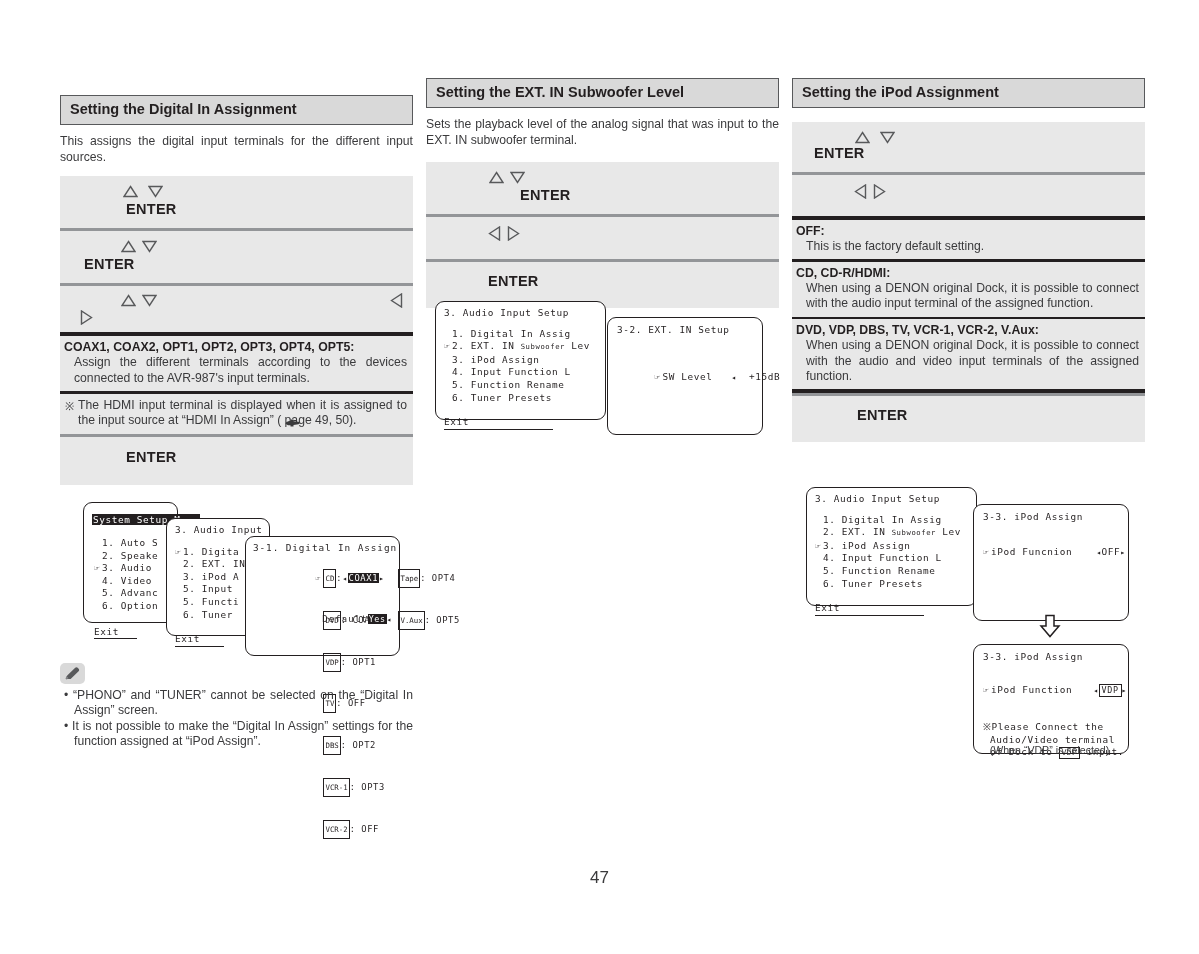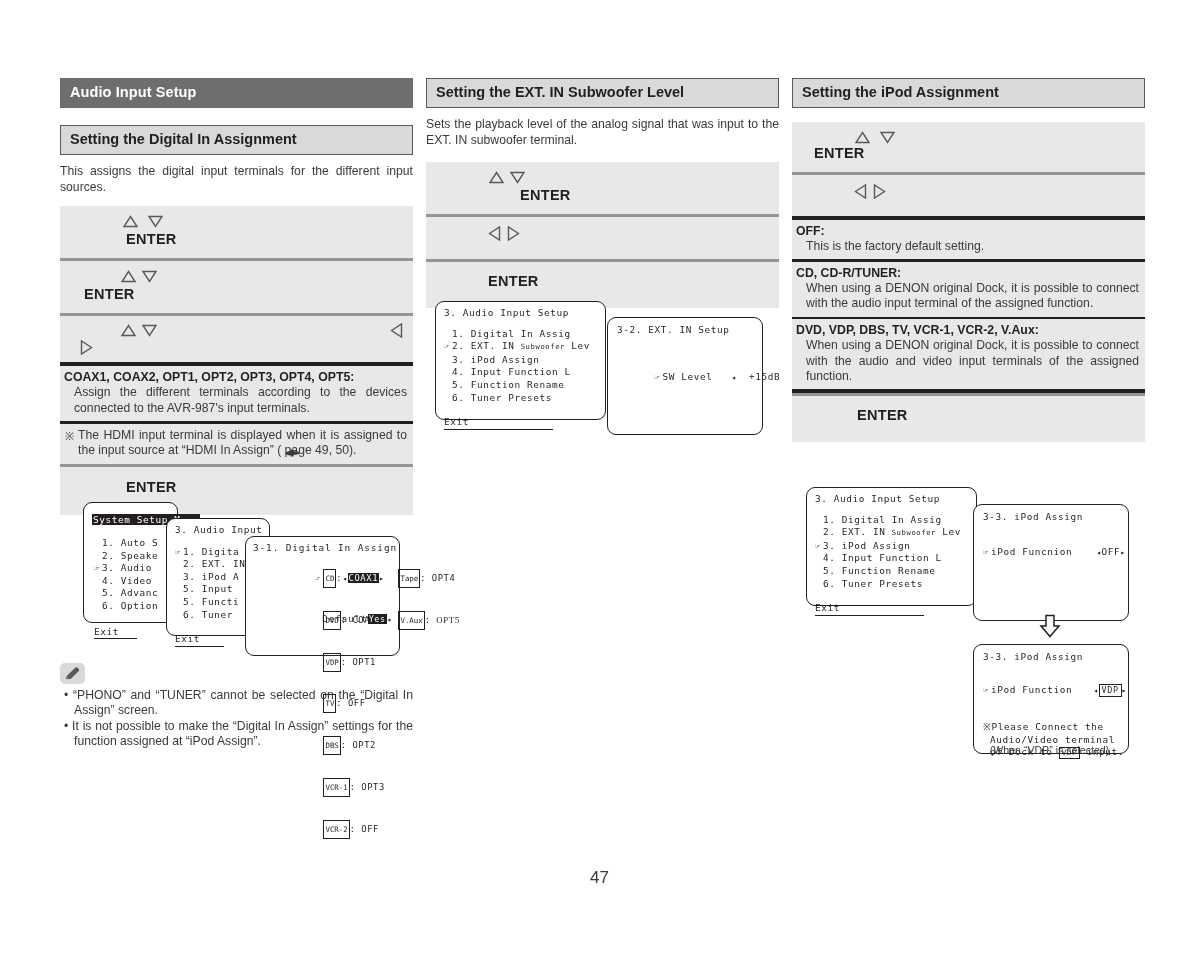--- a/index.html
+++ b/index.html
@@ -83,21 +83,20 @@
   }
   .downarrow{position:absolute;}
 </style>
 </head>
 <body>
 
 <div class="page">
 
   <div class="col col-left">
 
-    <div class="chapter-bar">Audio Input Setup</div>
 
     <div style="height:17px;"></div>
 
     <div class="section-bar">Setting the Digital In Assignment</div>
 
     <div class="intro">This assigns the digital input terminals for the different input sources.</div>
 
     <div class="bands">
 
       <div class="band" style="height:52px;">
@@ -242,21 +241,21 @@
         <div class="ln" style="line-height:11.4px;">
           <span class="hand" style="font-size:8px;"> </span><span class="boxed">VCR-2</span><span style="font-size:8.6px;">: </span><span style="font-size:8.8px;">OFF</span>
         </div>
       </div>
 
       <div style="position:absolute;left:83px;top:0;">
         <div class="ln" style="line-height:11.4px;">
           <span class="boxed">Tape</span><span style="font-size:8.6px;">: </span><span style="font-size:8.8px;">OPT4</span>
         </div>
         <div class="ln" style="line-height:11.4px;">
-          <span class="boxed">V.Aux</span><span style="font-size:8.6px;">: </span><span style="font-size:8.8px;font-family:Liberation Serif, serif;">OPT5</span>
+          <span class="boxed">V.Aux</span><span style="font-size:8.6px;">: </span><span style="font-size:8.8px;">OPT5</span>
         </div>
       </div>
       <div style="height:81px;"></div>
       <div style="position:absolute;right:1px;bottom:-1px;" class="ln">
         <span style="font-size:8.8px;letter-spacing:1.2px;">Default</span><span class="inv" style="font-size:8.4px;">Yes</span><span style="font-size:8px;">◂</span>
       </div>
     </div>
   </div>
 
   <div class="memo" style="left:60px;top:663px;">
@@ -372,21 +371,21 @@
       </div>
 
       <div class="rule-thick"></div>
       <div class="defblk">
         <div class="defterm">OFF:</div>
         <div class="defdesc">This is the factory default setting.</div>
       </div>
 
       <div class="rule-med"></div>
       <div class="defblk">
-        <div class="defterm">CD, CD-R/TUNER:</div>
+        <div class="defterm">CD, CD-R/HDMI:</div>
         <div class="defdesc">When using a DENON original Dock, it is possible to connect with the audio input terminal of the assigned function.</div>
       </div>
 
       <div class="rule-med"></div>
       <div class="defblk">
         <div class="defterm">DVD, VDP, DBS, TV, VCR-1, VCR-2, V.Aux:</div>
         <div class="defdesc">When using a DENON original Dock, it is possible to connect with the audio and video input terminals of the assigned function.</div>
       </div>
 
       <div class="rule-thick"></div>

